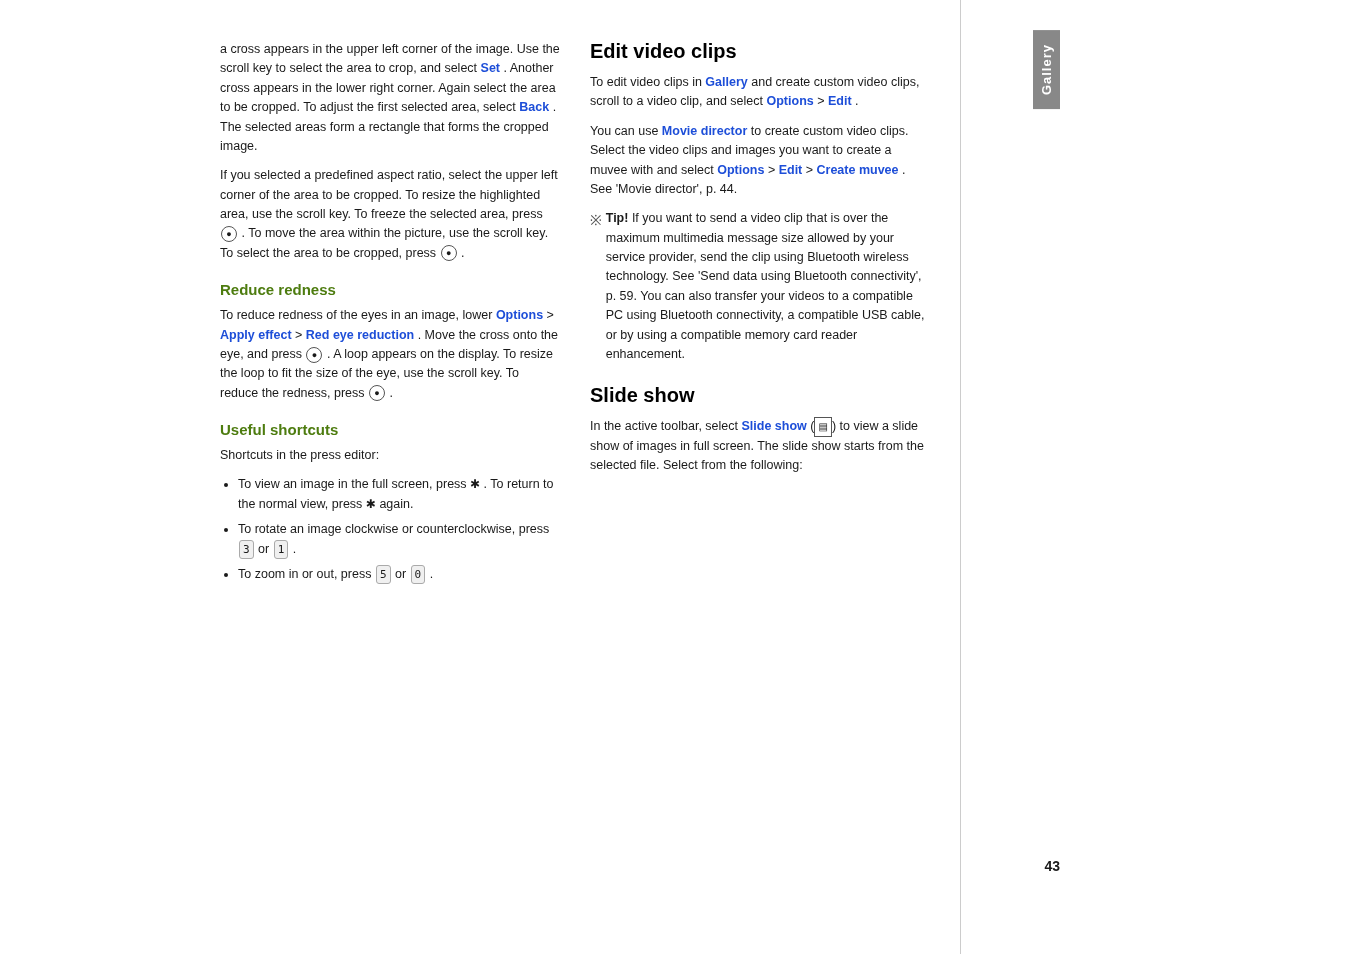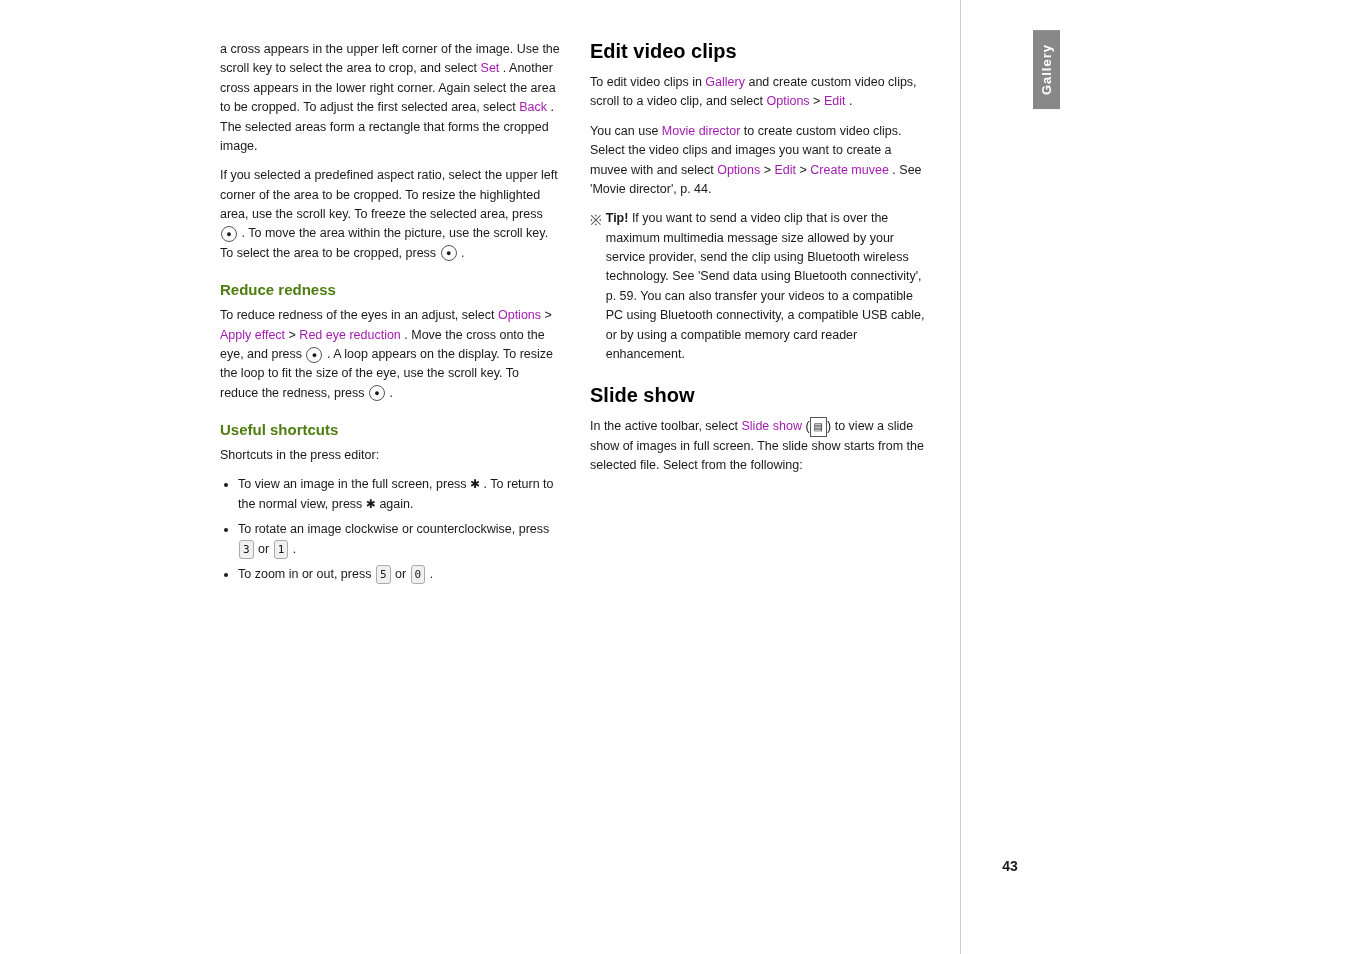--- a/index.html
+++ b/index.html
@@ -60,21 +60,21 @@
       letter-spacing: 1px;
       margin-right: 0;
       align-self: flex-end;
     }
 
     .page-number {
       position: absolute;
       bottom: 80px;
       right: 0;
       width: 100px;
-      text-align: center;
+      text-align: right;
       font-size: 14px;
       font-weight: bold;
       color: #1a1a1a;
     }
 
     
     .content-columns {
       display: flex;
       gap: 30px;
     }
@@ -107,23 +107,23 @@
     }
 
     p {
       font-size: 12.5px;
       line-height: 1.55;
       margin-bottom: 10px;
       color: #1a1a1a;
     }
 
     a.link-blue {
-      color: #a21caf;
+      color: #1d4ed8;
       text-decoration: none;
-      font-weight: normal;
+      font-weight: bold;
     }
 
     
     .key-symbol {
       display: inline-block;
       border: 1px solid #aaaaaa;
       border-radius: 3px;
       padding: 0px 3px;
       font-size: 11px;
       font-family: monospace;
@@ -216,21 +216,21 @@
           <span>If you selected a predefined aspect ratio, select the upper left corner of the area to be cropped. To resize the highlighted area, use the scroll key. To freeze the selected area, press</span>
           <span class="key-circle">●</span>
           <span>. To move the area within the picture, use the scroll key. To select the area to be cropped, press</span>
           <span class="key-circle">●</span>
           <span>.</span>
         </p>
 
         <h2 class="section-heading">Reduce redness</h2>
 
         <p>
-          <span>To reduce redness of the eyes in an adjust, select</span>
+          <span>To reduce redness of the eyes in an image, lower</span>
           <a class="link-blue">Options</a>
           <span> &gt; </span>
           <a class="link-blue">Apply effect</a>
           <span> &gt; </span>
           <a class="link-blue">Red eye reduction</a>
           <span>. Move the cross onto the eye, and press</span>
           <span class="key-circle">●</span>
           <span>. A loop appears on the display. To resize the loop to fit the size of the eye, use the scroll key. To reduce the redness, press</span>
           <span class="key-circle">●</span>
           <span>.</span>

